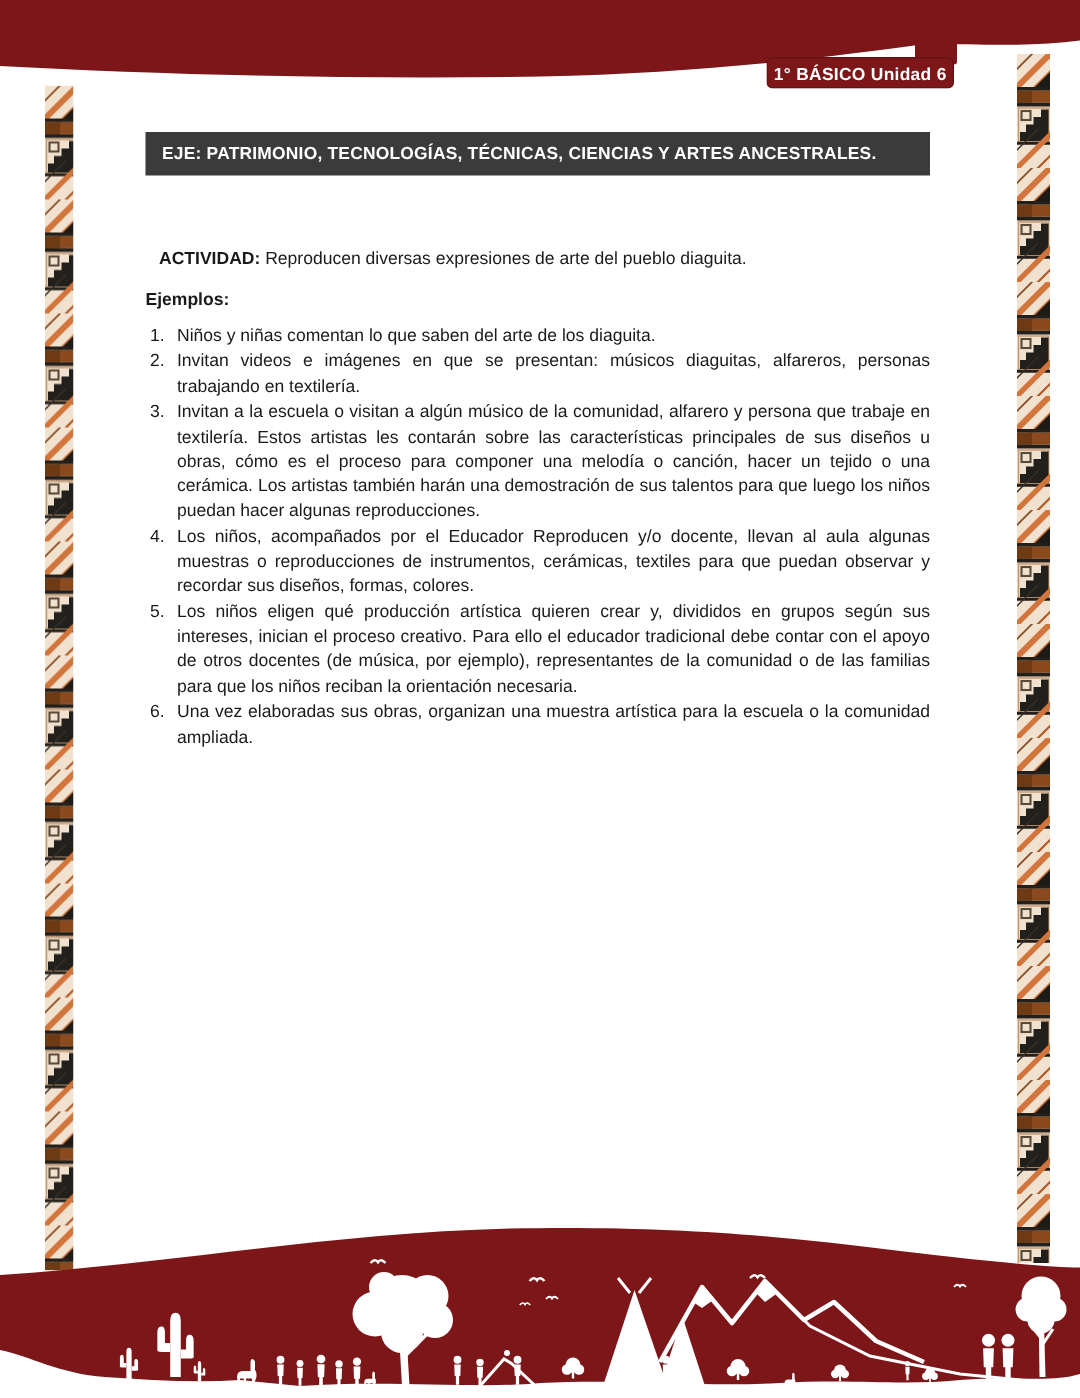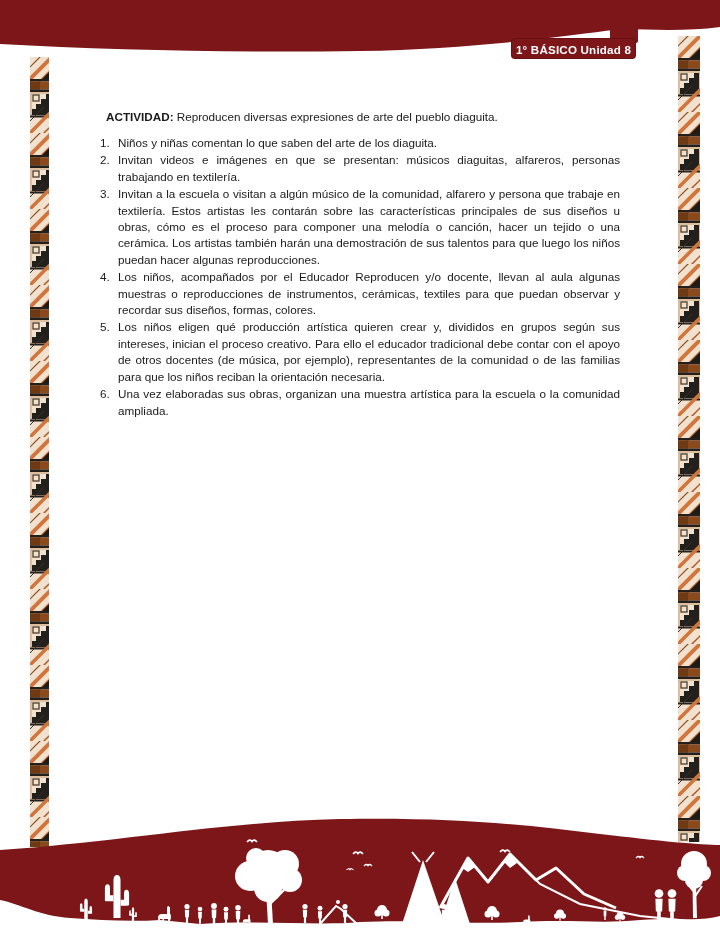--- a/index.html
+++ b/index.html
@@ -26,21 +26,21 @@
   
   .content{left:97px;top:88px;width:523px}
   h1.title{
     font-size:14.6px;font-weight:bold;color:#000;text-align:center;
     margin:0 0 15px 0;letter-spacing:.2px;
   }
   .eje{
     background:#3b3b3b;color:#fff;font-weight:bold;font-size:11.6px;
     height:29px;line-height:29px;padding-left:11px;letter-spacing:.15px;
   }
-  .activity{margin:20px 0 0 9px;font-size:11.7px;line-height:17px}
+  .activity{margin:47px 0 0 9px;font-size:11.7px;line-height:17px}
   .examples-label{margin:12px 0 0 0;font-size:11.7px;font-weight:bold}
   .list{margin-top:10px}
   .row{display:flex;font-size:11.7px;line-height:16.4px;margin-bottom:1px}
   .num{flex:0 0 21px;width:21px;padding-left:3px;box-sizing:border-box}
   .txt{flex:1;text-align:justify}
   
   #footer-art{left:0;bottom:0;width:720px;height:120px}
 </style>
 </head>
 <body>
@@ -85,37 +85,39 @@
     </g>
     <path id="brd" d="M-5,0 Q-2,-3.5 0,-0.5 Q2,-3.5 5,0" stroke="#fff" stroke-width="1.6" fill="none"></path>
   </defs>
 </svg>
 
 <svg id="header-wave" class="abs" viewBox="0 0 720 70">
   <path d="M0,0 H720 V27 C690,31 660,30 620,29 C560,37 470,49 360,51 C240,53 110,50 0,44 Z" fill="#7d1619"></path>
   <rect x="610" y="25" width="28" height="18" rx="2" fill="#7d1619"></rect>
 </svg>
 
-<div class="abs badge">1° BÁSICO Unidad 8</div>
+<div class="abs badge">1° BÁSICO Unidad 6</div>
 
 <div id="strip-left" class="abs strip">
   <svg width="19" height="790">
       <rect width="22" height="790" fill="url(#tp)"></rect>
     </svg>
 </div>
 <div id="strip-right" class="abs strip">
   <svg width="22" height="806">
       <rect width="22" height="806" fill="url(#tp)"></rect>
     </svg>
 </div>
 
 <div class="abs content">
+  <div class="eje">EJE: PATRIMONIO, TECNOLOGÍAS, TÉCNICAS, CIENCIAS Y ARTES ANCESTRALES.</div>
 
   <p class="activity"><span class="b">ACTIVIDAD:</span> <span>Reproducen diversas expresiones de arte del pueblo diaguita.</span></p>
 
+  <p class="examples-label">Ejemplos:</p>
 
   <div class="list">
     <div class="row">
       <span class="num">1.</span>
       <div class="txt">Niños y niñas comentan lo que saben del arte de los diaguita.</div>
     </div>
     <div class="row">
       <span class="num">2.</span>
       <div class="txt">Invitan videos e imágenes en que se presentan: músicos diaguitas, alfareros, personas trabajando en textilería.</div>
     </div>

